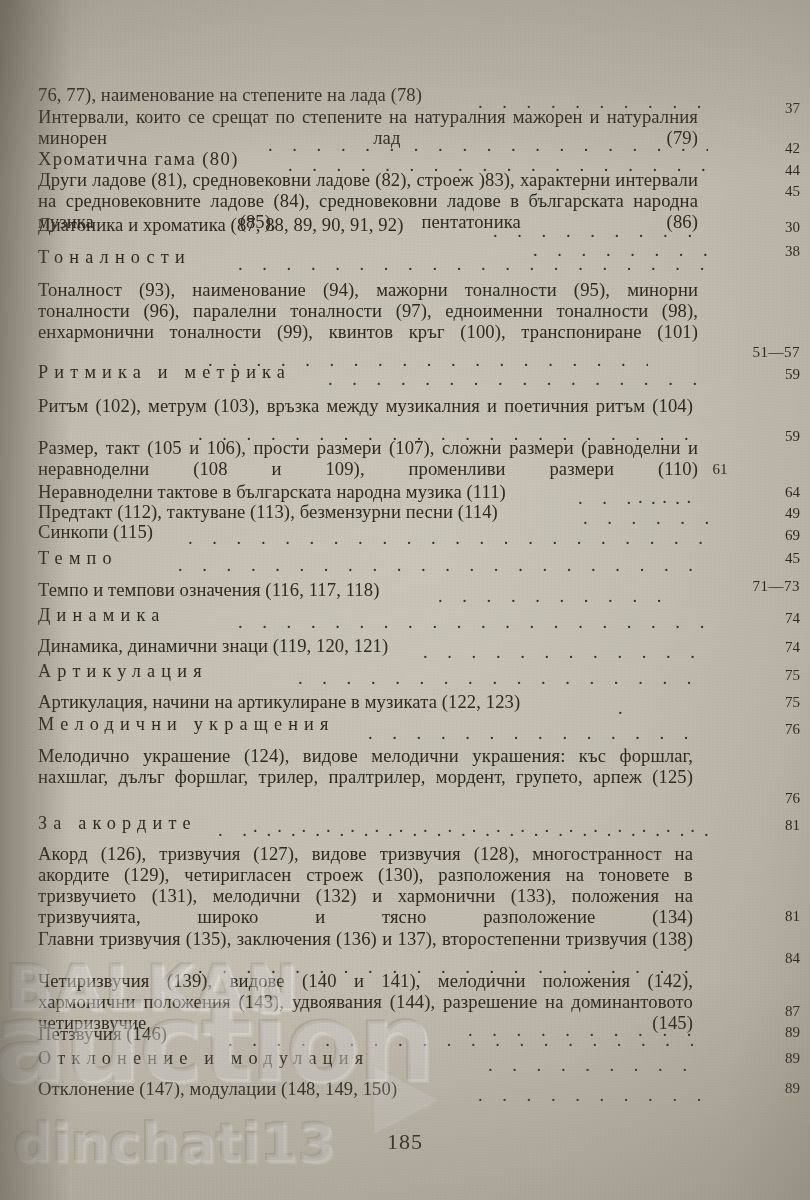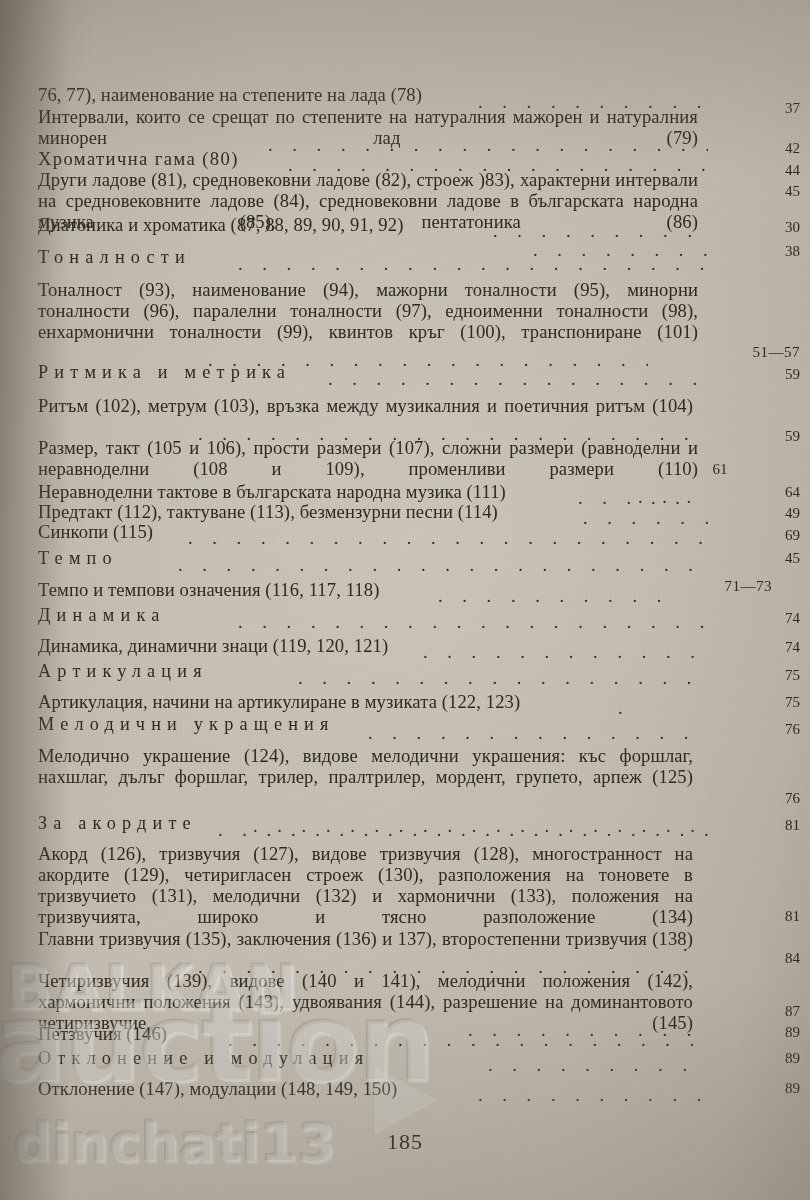--- a/index.html
+++ b/index.html
@@ -247,21 +247,21 @@
     <div class="row" style="top:548px;">
       <span class="txt head">Темпо</span>
       <span class="leaders" style="left:140px; top:8px; width:530px;">. . . . . . . . . . . . . . . . . . . . . . . . . . . .</span>
     </div>
     <div class="pg" style="left:680px; top:550px;">45</div>
 
     <div class="row" style="top:579px;">
       <span class="txt" style="width:420px;">Темпо и темпови означения (116, 117, 118)</span>
       <span class="leaders" style="left:400px; top:8px; width:240px;">. . . . . . . . . . . .</span>
     </div>
-    <div class="pg range" style="left:616px; top:578px; width:156px;">71—73</div>
+    <div class="pg range" style="left:644px; top:578px; width:156px;">71—73</div>
 
     <div class="row" style="top:605px;">
       <span class="txt head">Динамика</span>
       <span class="leaders" style="left:200px; top:8px; width:470px;">. . . . . . . . . . . . . . . . . . . . . . .</span>
     </div>
     <div class="pg" style="left:680px; top:610px;">74</div>
 
     <div class="row" style="top:635px;">
       <span class="txt" style="width:400px;">Динамика, динамични знаци (119, 120, 121)</span>
       <span class="leaders" style="left:385px; top:8px; width:285px;">. . . . . . . . . . . . .</span>

